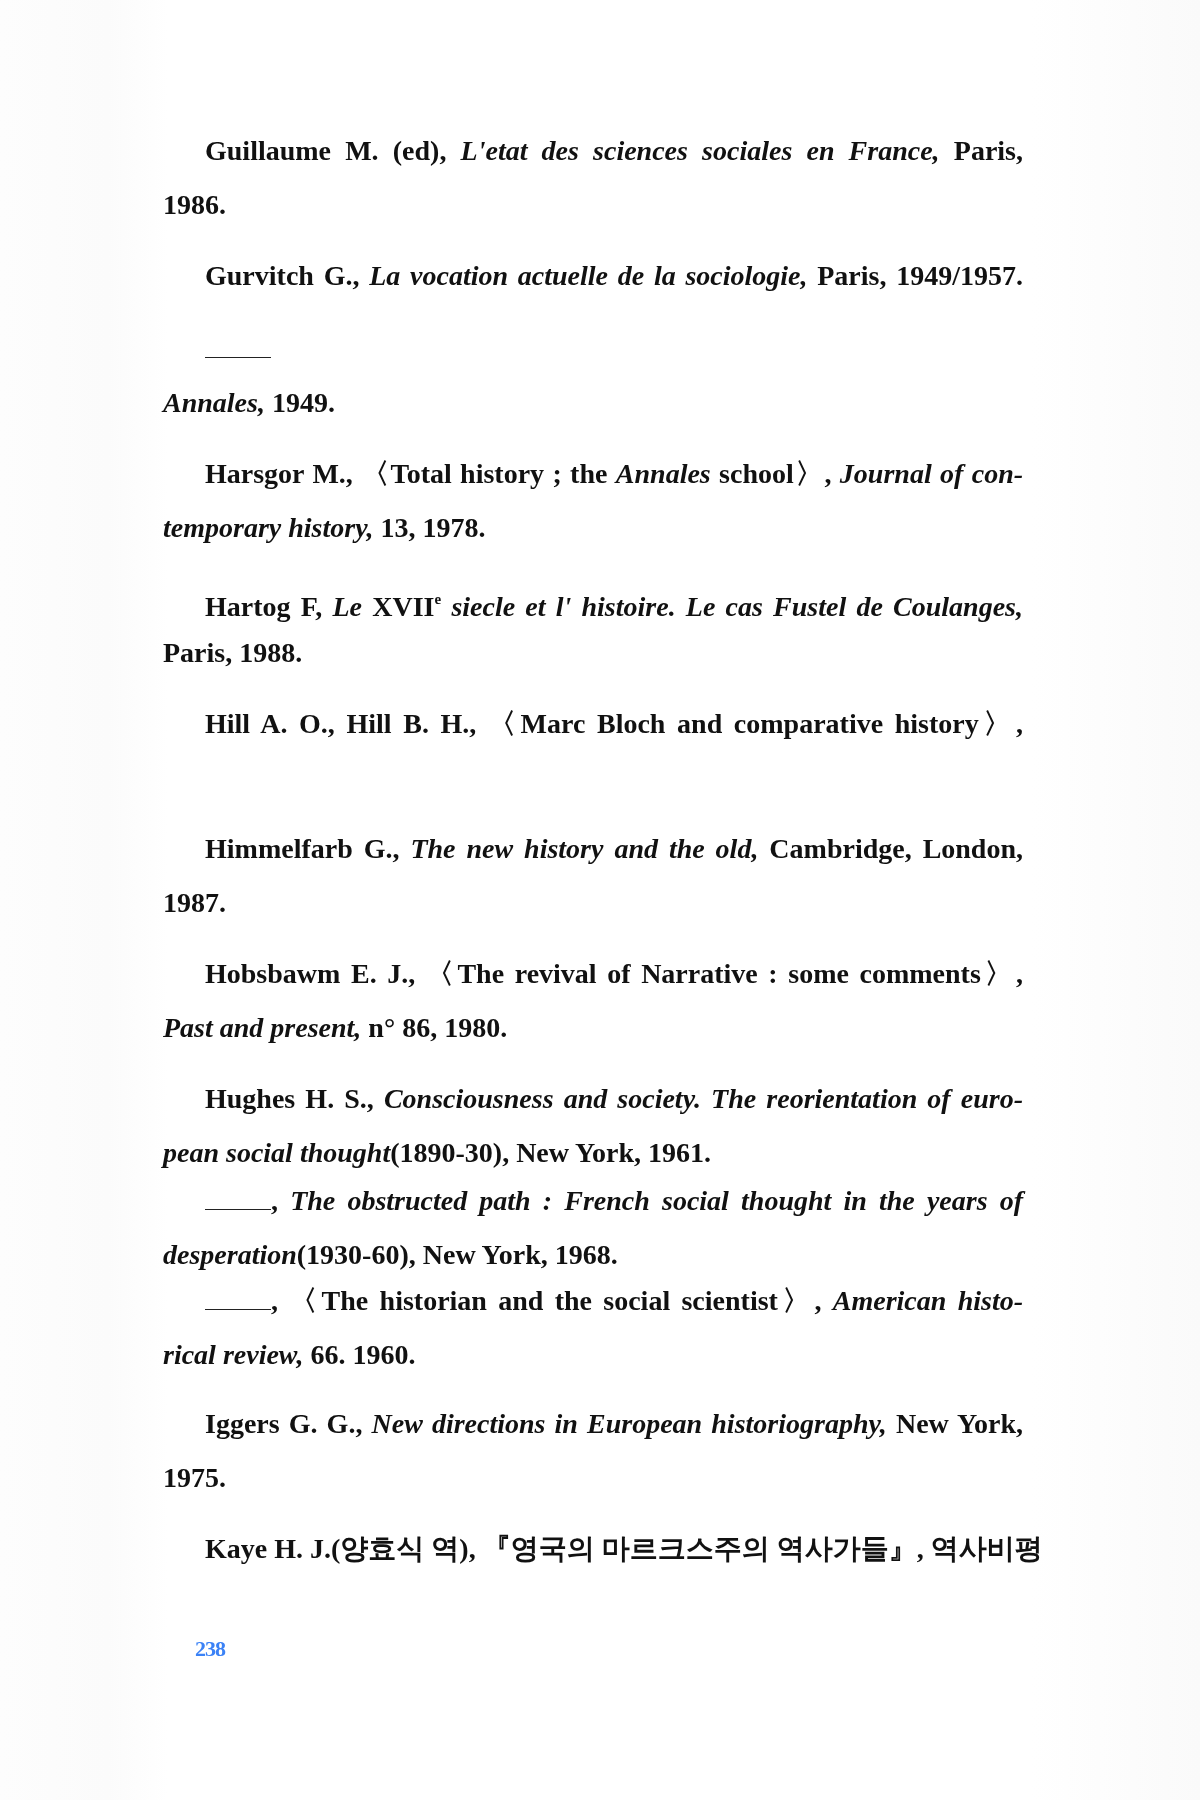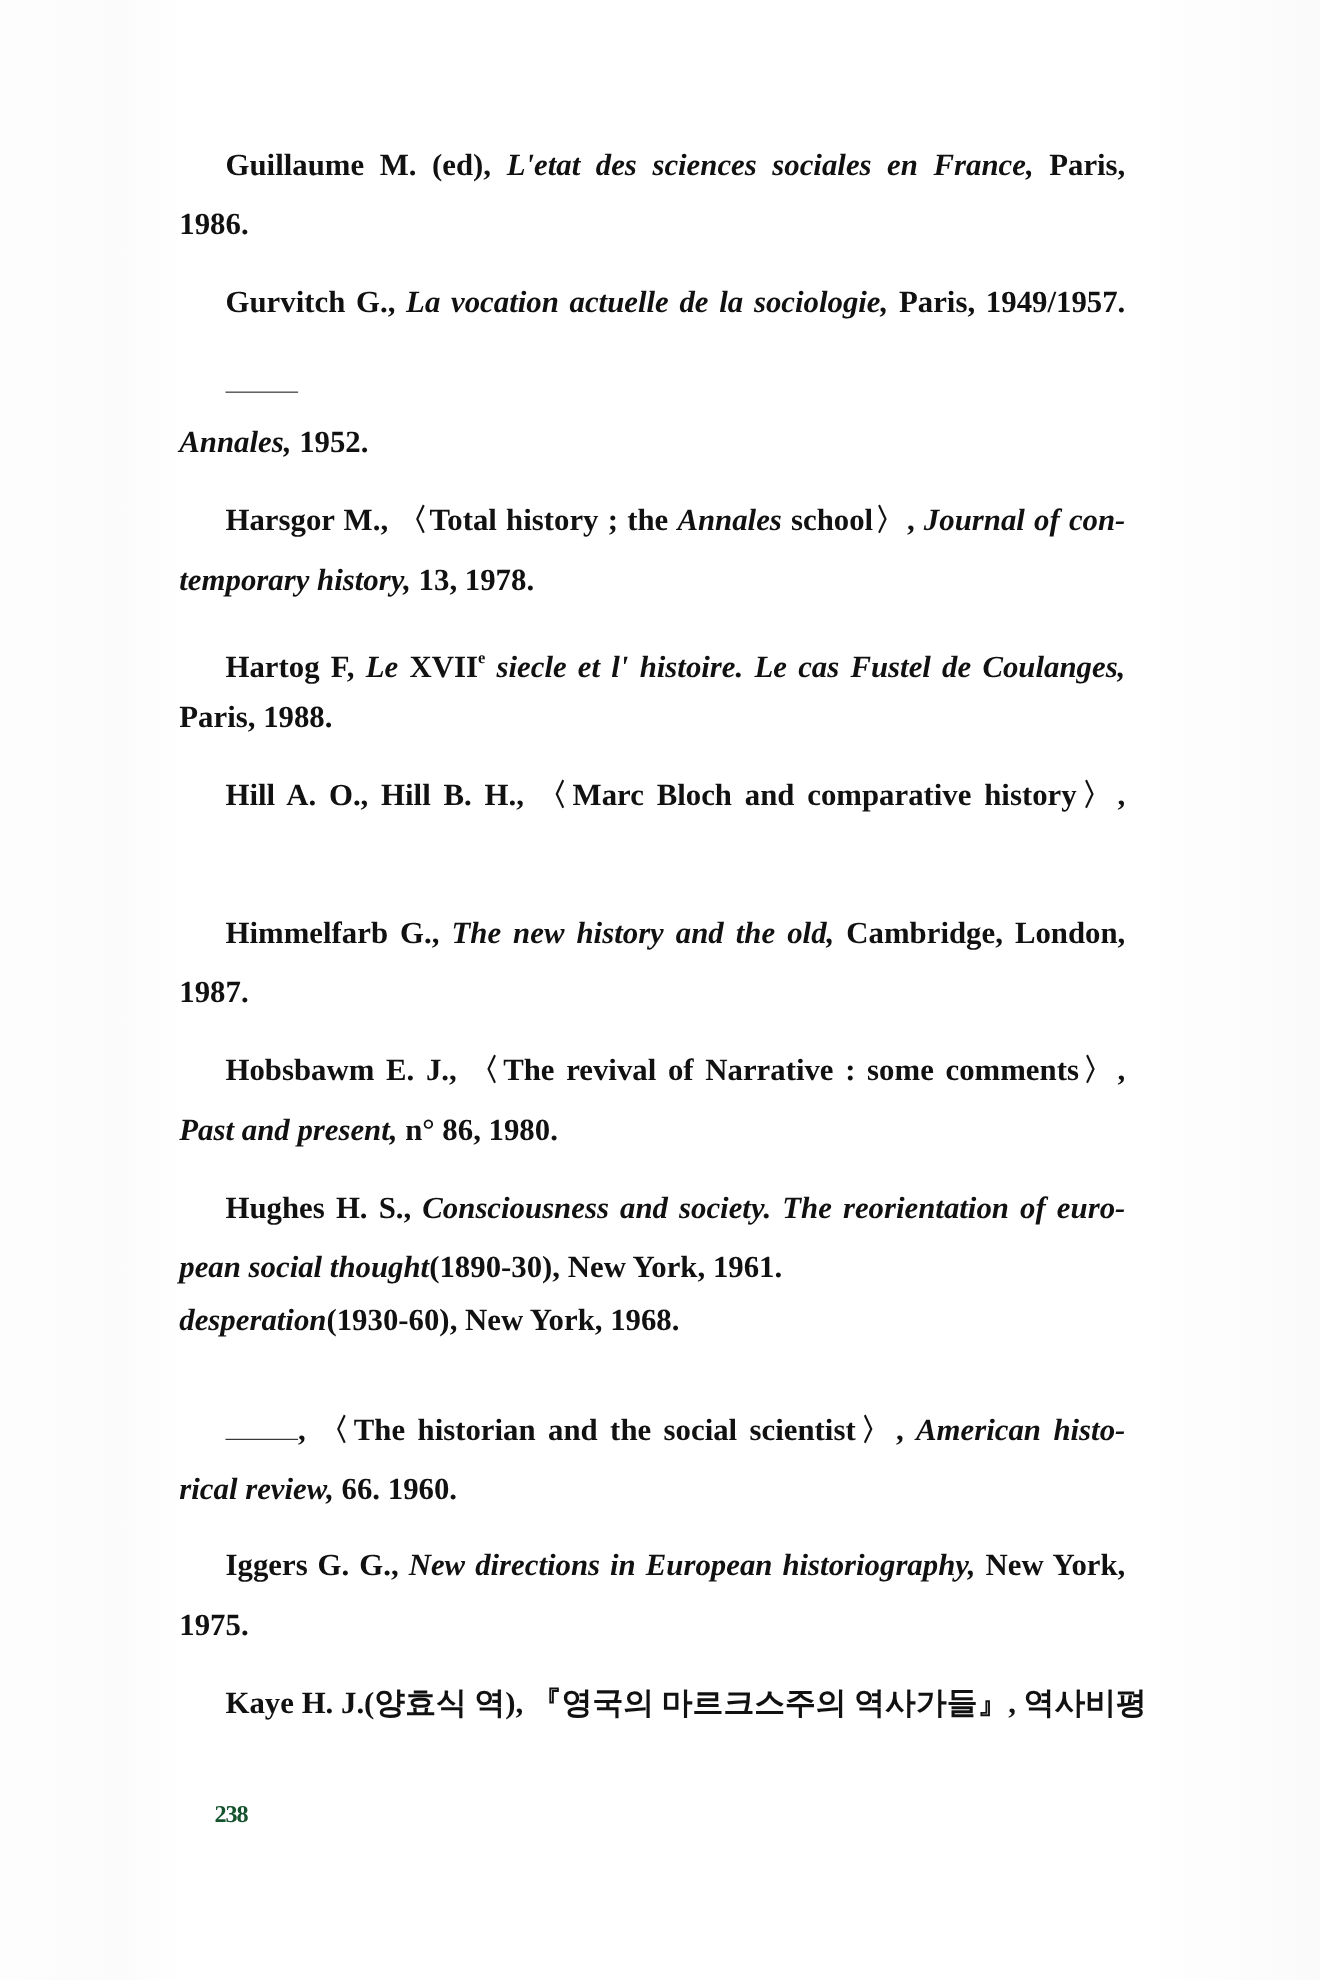--- a/index.html
+++ b/index.html
@@ -50,21 +50,21 @@
       vertical-align: baseline;
     }
     .sup { font-size: 15px; vertical-align: 12px; }
     .page-number {
       position: absolute;
       left: 195px;
       top: 1636px;
       font-family: "Liberation Serif", "DejaVu Serif", serif;
       font-weight: bold;
       font-size: 22px;
-      color: #14532d;
+      color: #3b82f6;
       letter-spacing: -1px;
     }
   </style>
 </head>
 <body>
 
 <div class="page">
 
   <div class="entry" style="top:0px">
     <span class="line first">
@@ -84,21 +84,21 @@
       <span>Paris, 1949/1957.</span>
     </span>
   </div>
 
   <div class="entry" style="top:198px">
     <span class="line first">
       <span class="rule"></span>
     </span>
     <span class="line last">
       <span class="it">Annales,</span>
-      <span>1952.</span>
+      <span>1949.</span>
     </span>
   </div>
 
   <div class="entry" style="top:323px">
     <span class="line first">
       <span>Harsgor M.,</span>
       <span>〈Total history ; the</span>
       <span class="it">Annales</span>
       <span>school〉,</span>
       <span class="it">Journal of con-</span>
@@ -154,20 +154,23 @@
     <span class="line first">
       <span>Hughes H. S.,</span>
       <span class="it">Consciousness and society. The reorientation of euro-</span>
     </span>
     <span class="line last">
       <span class="it">pean social thought</span><span>(1890-30), New York, 1961.</span>
     </span>
   </div>
 
   <div class="entry" style="top:1050px">
+    <span class="line first">
+      <span class="rule"></span>, <span class="it">The obstructed path : French social thought in the years of</span>
+    </span>
     <span class="line last">
       <span class="it">desperation</span><span>(1930-60), New York, 1968.</span>
     </span>
   </div>
 
   <div class="entry" style="top:1150px">
     <span class="line first">
       <span class="rule"></span><span>, 〈The historian and the social scientist〉,</span>
       <span class="it">American histo-</span>
     </span>

